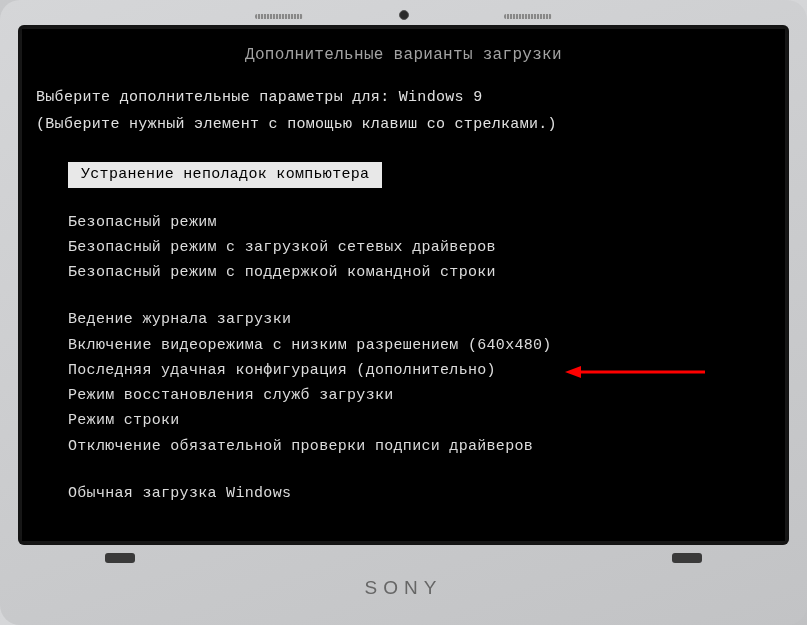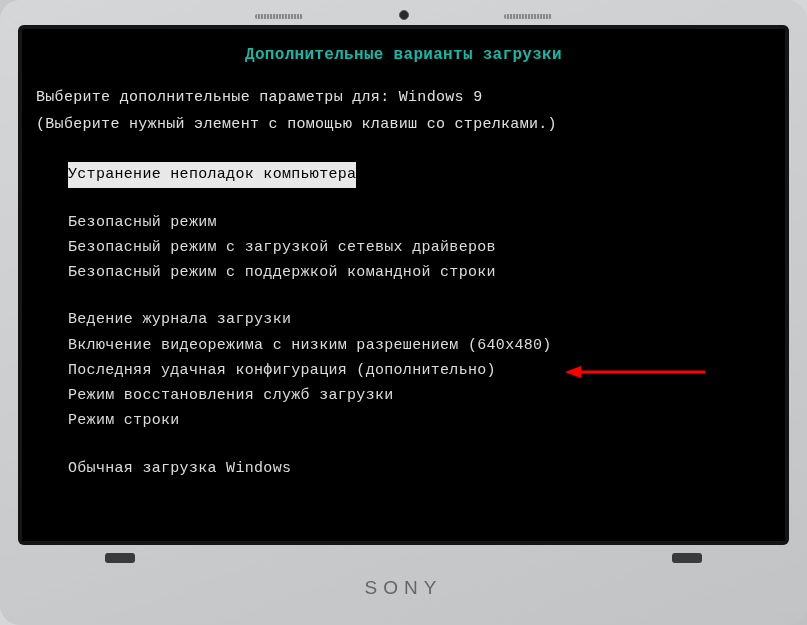--- a/index.html
+++ b/index.html
@@ -41,44 +41,44 @@
       background: #000;
       color: #e8e8e8;
       padding: 14px 14px;
       font-size: 15px;
       line-height: 1.55;
       overflow: hidden;
       letter-spacing: 0.3px;
     }
     .header-line {
       text-align: center;
-      font-weight: bold;
+      font-weight: normal;
       margin-bottom: 18px;
-      color: #14b8a6;
+      color: #a3a3a3;
       font-size: 16px;
     }
     .instruction {
       margin-bottom: 4px;
       color: #e0e0e0;
     }
     .menu-block {
       margin-top: 26px;
       padding-left: 32px;
     }
     .menu-item {
       padding: 1px 0;
       color: #dcdcdc;
       cursor: default;
       white-space: nowrap;
     }
     .menu-item.selected {
       background: #e8e8e8;
       color: #000;
       display: inline-block;
-      padding: 1px 0;
+      padding: 1px 13px;
     }
     .menu-group {
       margin-bottom: 22px;
     }
     .arrow-annotation {
       position: absolute;
       top: 362px;
       left: 565px;
       width: 140px;
       height: 20px;
@@ -153,20 +153,21 @@
           <div class="menu-item">Безопасный режим с загрузкой сетевых драйверов</div>
           <div class="menu-item">Безопасный режим с поддержкой командной строки</div>
         </div>
 
         <div class="menu-group">
           <div class="menu-item">Ведение журнала загрузки</div>
           <div class="menu-item">Включение видеорежима с низким разрешением (640x480)</div>
           <div class="menu-item">Последняя удачная конфигурация (дополнительно)</div>
           <div class="menu-item">Режим восстановления служб загрузки</div>
           <div class="menu-item">Режим строки</div>
+          <div class="menu-item">Отключение обязательной проверки подписи драйверов</div>
         </div>
 
         <div class="menu-group">
           <div class="menu-item">Обычная загрузка Windows</div>
         </div>
 
       </div>
     </div>
   </div>
 

